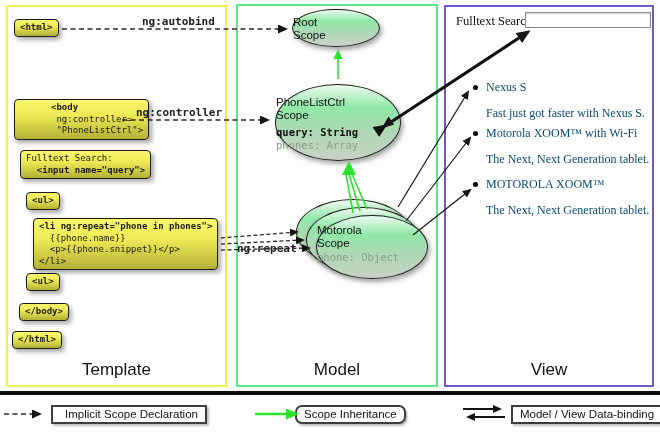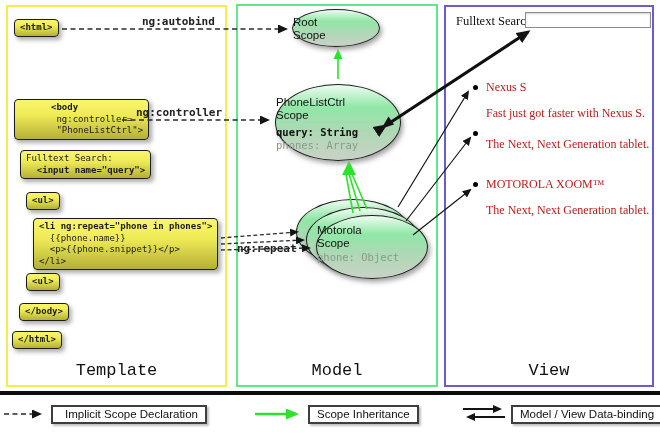--- a/index.html
+++ b/index.html
@@ -5,21 +5,21 @@
   html,body{margin:0;padding:0;background:#fff;}
   .stage{position:relative;width:660px;height:435px;background:#fff;overflow:hidden;
          font-family:"Liberation Sans",sans-serif;}
 
   
   .col{position:absolute;background:#fff;border-style:solid;border-width:2px;}
   .col-template{left:6px;top:5px;width:217px;height:378px;border-color:var(--template-border);}
   .col-model{left:236px;top:4px;width:198px;height:379px;border-color:var(--model-border);}
   .col-view{left:444px;top:5px;width:206px;height:378px;border-color:var(--view-border);}
   .col-title{position:absolute;bottom:5px;left:0;width:100%;text-align:center;
-             font-size:17px;color:#111;font-family:Liberation Mono, monospace;}
+             font-size:17px;color:#111;}
 
   
   .ybox{position:absolute;padding:2px 5px;border:1.6px solid #1c1c1c;border-radius:4px;
         background:linear-gradient(180deg,var(--ybox-top) 0%,#eeea55 40%,var(--ybox-bottom) 100%);
         box-shadow:2.5px 3px 4px rgba(70,70,70,.45);
         font-family:"DejaVu Sans Mono",monospace;font-size:9px;line-height:11.5px;color:#1a1a1a;}
   .ybox .ln{white-space:pre;}
   .b{font-weight:bold;}
 
   
@@ -34,21 +34,21 @@
   .ell .prop{font-family:"DejaVu Sans Mono",monospace;font-size:10.5px;line-height:13px;}
   .prop-muted{color:var(--prop-muted);}
 
   
   .v-search-label{position:absolute;left:456px;top:14px;font-family:"Liberation Serif",serif;
                   font-size:12.5px;color:#111;}
   .v-search-input{position:absolute;left:525px;top:12px;width:120px;height:14px;
                   border:1px solid #8d8d8d;background:#fff;box-shadow:inset 0 1px 2px rgba(0,0,0,.18);
                   font-family:"Liberation Serif",serif;font-size:11px;padding:0 2px;}
   .vitem{position:absolute;left:473px;width:185px;font-family:"Liberation Serif",serif;
-         font-size:12px;color:#b91c1c;}
+         font-size:12px;color:#0c4a6e;}
   .vbullet{position:absolute;left:0;top:5px;width:5px;height:5px;border-radius:50%;background:#000;}
   .vtitle{display:block;margin-left:13px;white-space:nowrap;}
   .vdesc{display:block;margin-left:13px;margin-top:11px;white-space:nowrap;}
 
   
   .legend-sep{position:absolute;left:0;top:391px;width:660px;height:3.5px;background:#0d0d0d;}
   .lbox{position:absolute;top:405px;padding:1px 7px 2px;border:2px solid #3e3e3e;background:#fff;
         box-shadow:1.5px 2px 2px rgba(0,0,0,.25);font-size:11.5px;color:#111;white-space:nowrap;}
 
   
@@ -142,31 +142,32 @@
   <span class="v-search-label">Fulltext Search:</span>
   <input class="v-search-input" type="text" value="" style="">
 
   <div class="vitem" style="top:80px;">
     <span class="vbullet"></span>
     <span class="vtitle">Nexus S</span>
     <span class="vdesc">Fast just got faster with Nexus S.</span>
   </div>
   <div class="vitem" style="top:126px;">
     <span class="vbullet"></span>
+    <span class="vtitle">Motorola XOOM™ with Wi-Fi</span>
     <span class="vdesc">The Next, Next Generation tablet.</span>
   </div>
   <div class="vitem" style="top:177px;">
     <span class="vbullet"></span>
     <span class="vtitle">MOTOROLA XOOM™</span>
     <span class="vdesc">The Next, Next Generation tablet.</span>
   </div>
 
   <div class="legend-sep"></div>
   <div class="lbox" style="left:51px;padding-left:12px;">Implicit Scope Declaration</div>
-  <div class="lbox" style="left:308px;">Scope Inheritance</div>
+  <div class="lbox" style="left:295px;border-radius:7px;">Scope Inheritance</div>
   <div class="lbox" style="left:511px;">Model / View Data-binding</div>
 
   <svg class="overlay" viewBox="0 0 660 435">
     <defs>
       <marker id="mk-b" markerUnits="userSpaceOnUse" markerWidth="10" markerHeight="9" refX="8" refY="4.5" orient="auto">
         <path d="M0,0 L10,4.5 L0,9 z" class="fill-black"></path>
       </marker>
       <marker id="mk-bL" markerUnits="userSpaceOnUse" markerWidth="14" markerHeight="12" refX="11" refY="6" orient="auto">
         <path d="M0,0 L14,6 L0,12 z" class="fill-black"></path>
       </marker>

